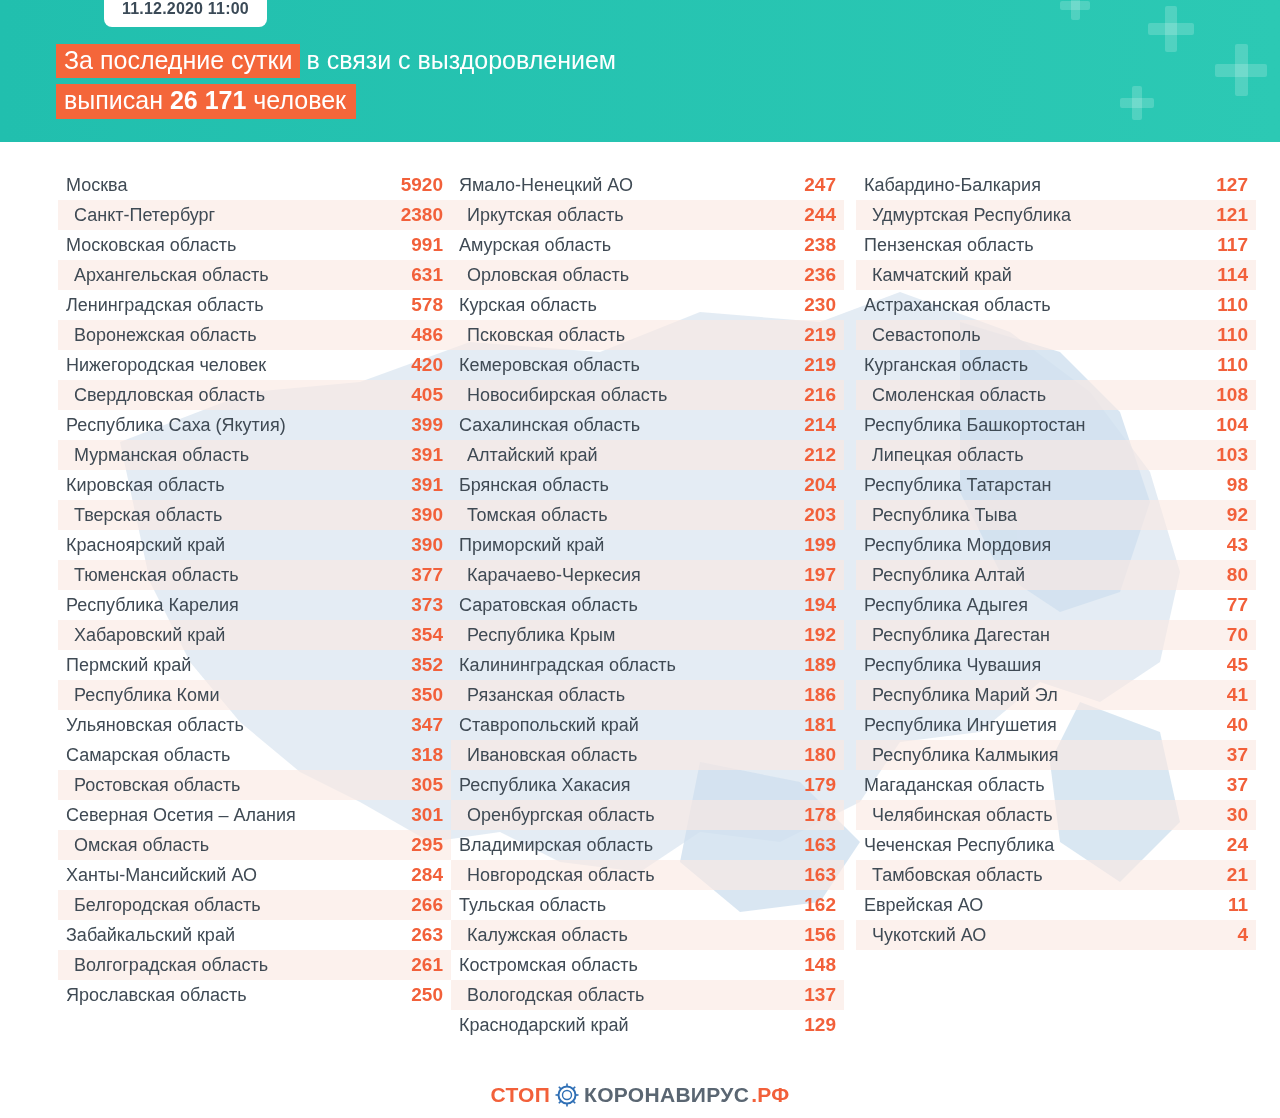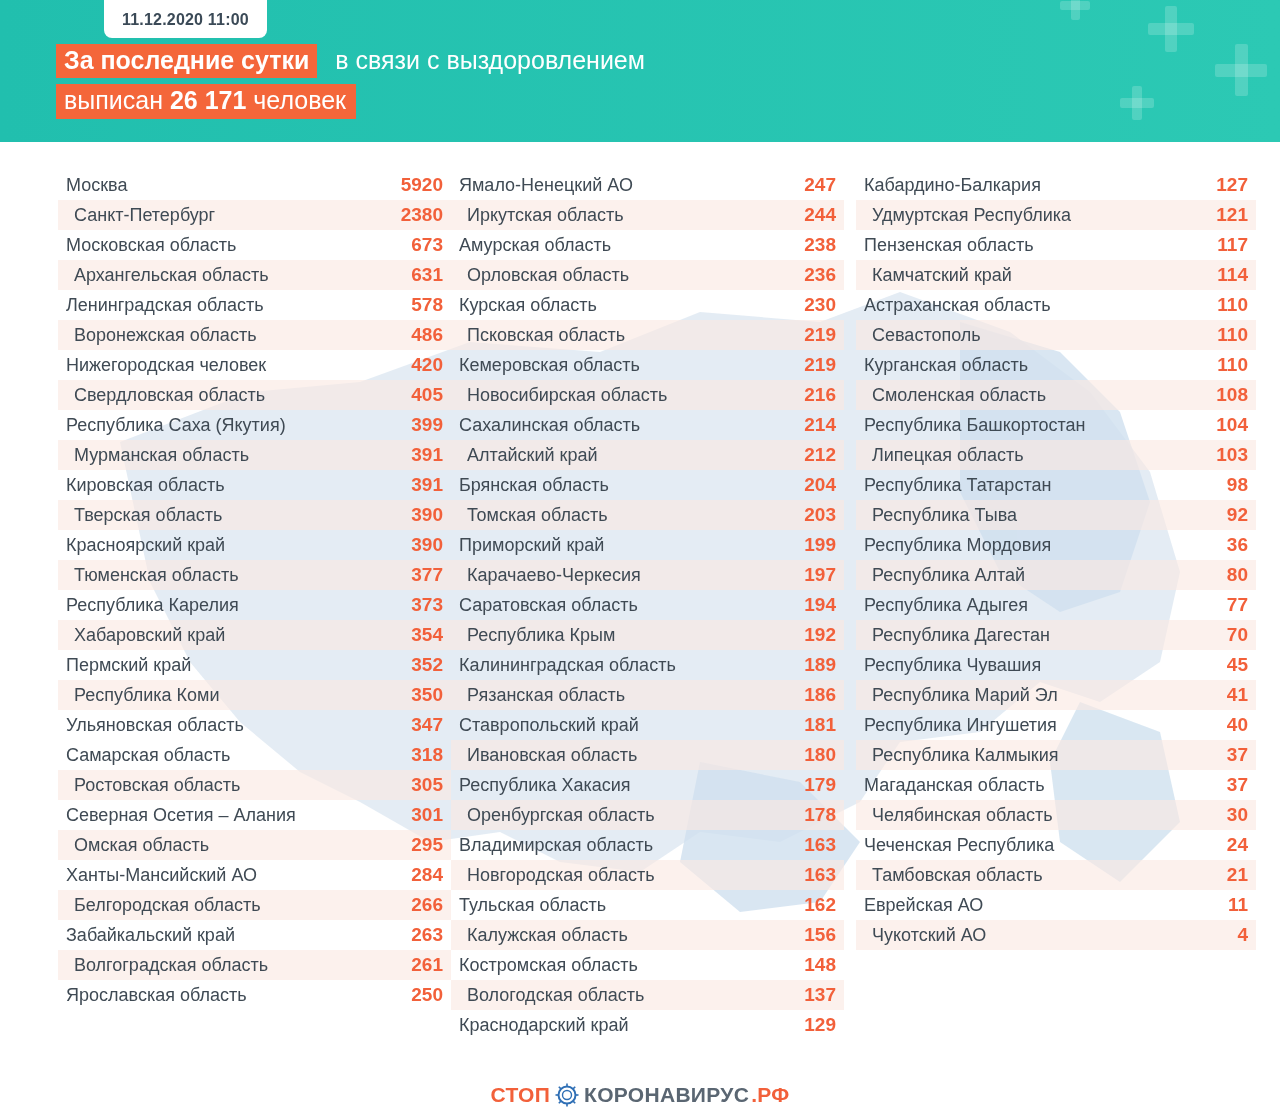--- a/index.html
+++ b/index.html
@@ -42,44 +42,44 @@
   }
 
   .date-badge {
     position: absolute;
     left: 104px;
     top: 0;
     background: #ffffff;
     color: #3b4a57;
     font-size: 16px;
     font-weight: bold;
-    padding: 11px 18px 9px 18px;
+    padding: 0 18px 9px 18px;
     border-radius: 0 0 8px 8px;
     letter-spacing: 0.2px;
   }
 
   .headline {
     position: absolute;
     left: 56px;
     top: 44px;
     font-size: 25px;
     color: #ffffff;
     line-height: 1.05;
   }
   .hl-line { display: block; white-space: nowrap; }
   .hl-line .hl-hi {
     background: #f4663a;
     color: #ffffff;
-    font-weight: bold;
+    font-weight: normal;
     padding: 3px 8px 5px 8px;
     display: inline-block;
   }
   .hl-line .hl-plain {
     display: inline-block;
-    padding: 3px 0 5px 18px;
+    padding: 3px 0 5px 6px;
     font-weight: normal;
   }
   .hl-line2 {
     display: inline-block;
     background: #f4663a;
     padding: 3px 10px 5px 8px;
     margin-top: 6px;
   }
   .hl-line2 .num { font-weight: bold; }
 
@@ -228,21 +228,21 @@
         <div class="row">
             <span class="name">Москва</span>
             <span class="val">5920</span>
           </div>
         <div class="row alt">
             <span class="name">Санкт-Петербург</span>
             <span class="val">2380</span>
           </div>
         <div class="row">
             <span class="name">Московская область</span>
-            <span class="val">673</span>
+            <span class="val">991</span>
           </div>
         <div class="row alt">
             <span class="name">Архангельская область</span>
             <span class="val">631</span>
           </div>
         <div class="row">
             <span class="name">Ленинградская область</span>
             <span class="val">578</span>
           </div>
         <div class="row alt">
@@ -502,21 +502,21 @@
         <div class="row">
             <span class="name">Республика Татарстан</span>
             <span class="val">98</span>
           </div>
         <div class="row alt">
             <span class="name">Республика Тыва</span>
             <span class="val">92</span>
           </div>
         <div class="row">
             <span class="name">Республика Мордовия</span>
-            <span class="val">36</span>
+            <span class="val">43</span>
           </div>
         <div class="row alt">
             <span class="name">Республика Алтай</span>
             <span class="val">80</span>
           </div>
         <div class="row">
             <span class="name">Республика Адыгея</span>
             <span class="val">77</span>
           </div>
         <div class="row alt">

